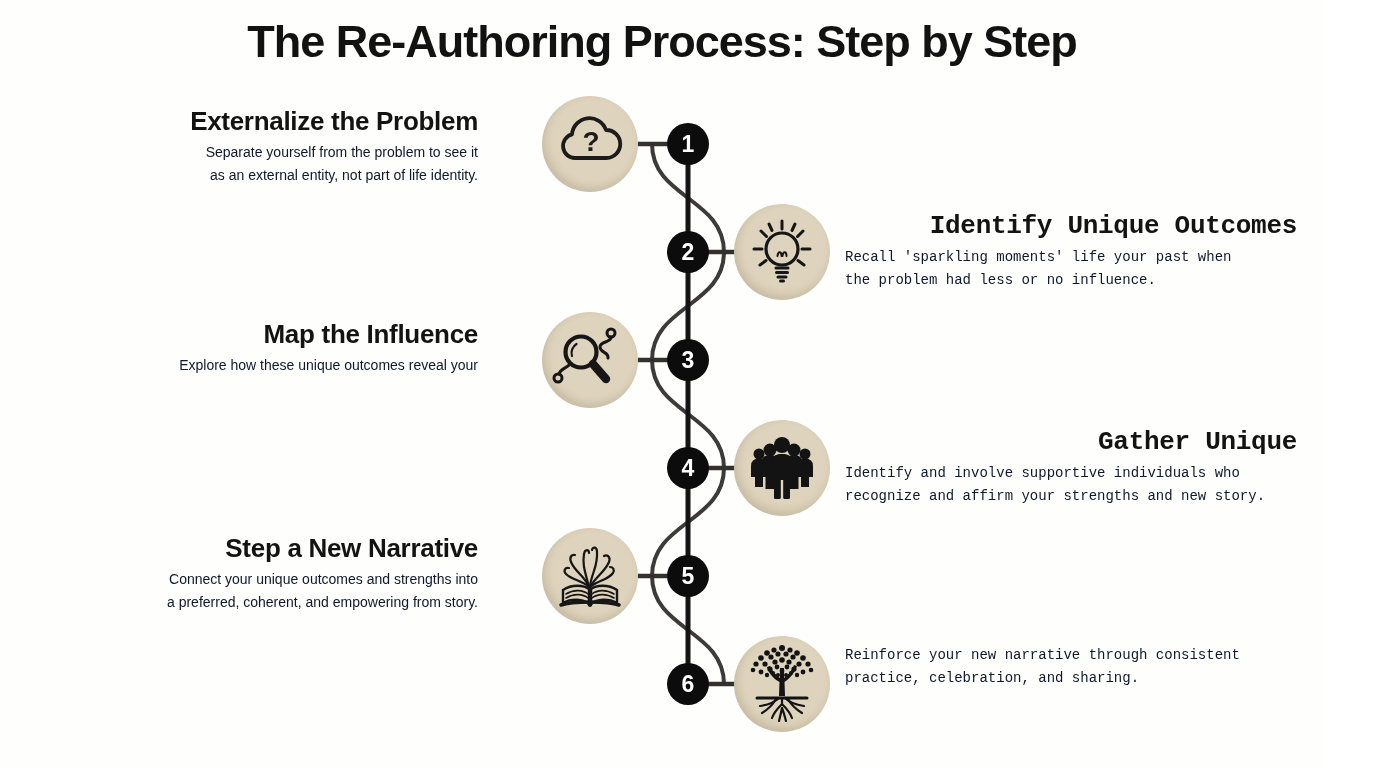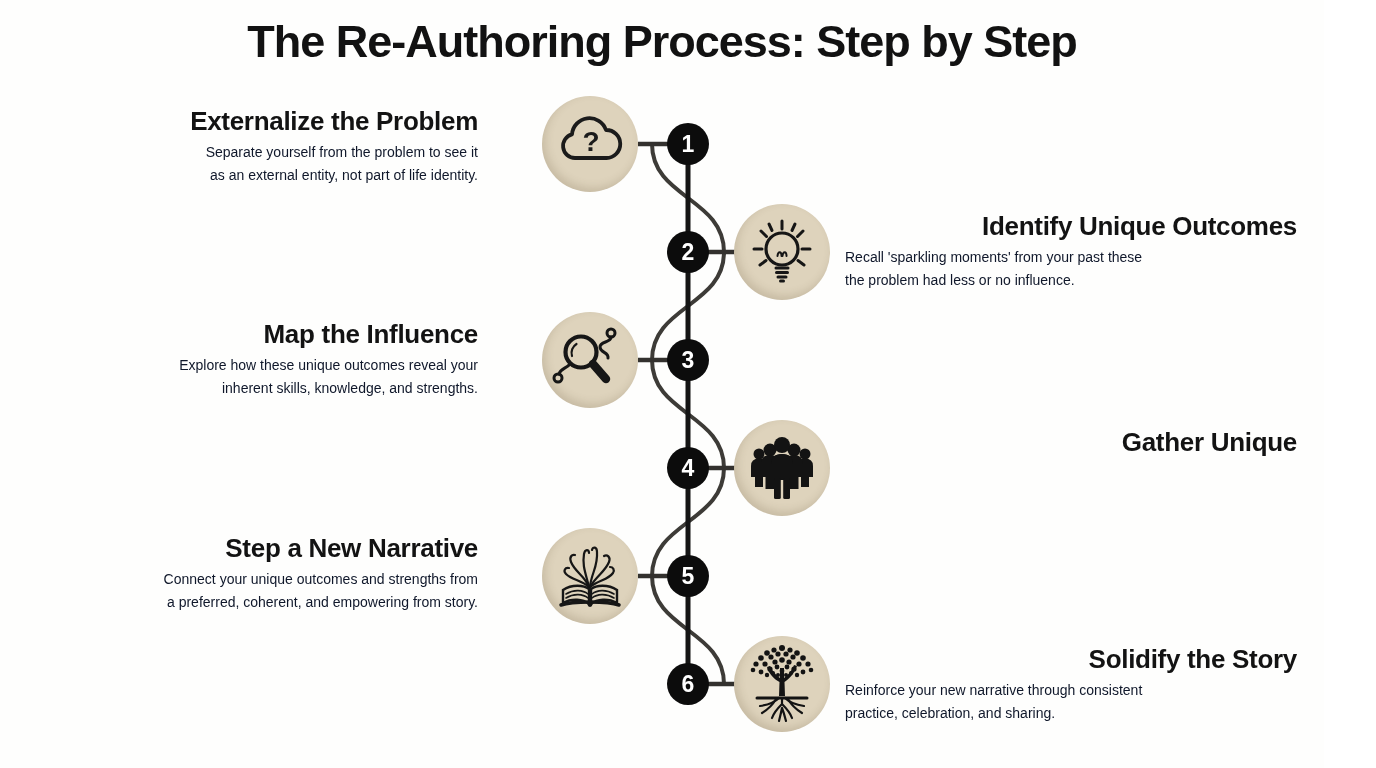--- a/index.html
+++ b/index.html
@@ -23,21 +23,21 @@
   }
   .icon-circle{
     position:absolute;width:96px;height:96px;border-radius:50%;
     background:#ded3bc;z-index:2;
     box-shadow:inset 3px -4px 8px rgba(97,80,48,0.18);
     display:flex;align-items:center;justify-content:center;
   }
   .icon-circle svg{display:block;}
   .step-text{position:absolute;width:452px;z-index:2;}
   .step-text.left{text-align:right;}
-  .step-text.right{text-align:left;}
+  .step-text.right{text-align:left;font-family:Liberation Mono, monospace;}
   .step-title{font-size:26px;font-weight:bold;letter-spacing:-0.3px;color:#131313;margin:0 0 5px 0;line-height:30px;text-align:right;}
   .step-desc{font-size:14px;line-height:23px;color:#0f172a;}
   .step-desc .ln{white-space:nowrap;}
   
   #text-1{right:846px;top:106px;} #text-3{right:846px;top:319px;} #text-5{right:846px;top:533px;}
   #text-2{left:845px;top:211px;}  #text-4{left:845px;top:427px;}  #text-6{left:845px;top:644px;}
   #icon-1{left:542px;top:96px;}   #icon-3{left:542px;top:312px;}  #icon-5{left:542px;top:528px;}
   #icon-2{left:734px;top:204px;}  #icon-4{left:734px;top:420px;}  #icon-6{left:734px;top:636px;}
   #badge-1{left:667px;top:123px;} #badge-2{left:667px;top:231px;} #badge-3{left:667px;top:339px;}
   #badge-4{left:667px;top:447px;} #badge-5{left:667px;top:555px;} #badge-6{left:667px;top:663px;}
@@ -75,21 +75,21 @@
       <text x="49" y="55" font-size="28" font-weight="bold" text-anchor="middle" fill="#1b1b1b">?</text>
     </svg>
   </div>
   <div class="badge" id="badge-1">
     <span>1</span>
   </div>
 
   <div class="step-text right" id="text-2">
     <h2 class="step-title">Identify Unique Outcomes</h2>
     <div class="step-desc">
-      <div class="ln">Recall 'sparkling moments' from your past these</div>
+      <div class="ln">Recall 'sparkling moments' life your past when</div>
       <div class="ln">the problem had less or no influence.</div>
     </div>
   </div>
   <div class="icon-circle" id="icon-2">
     <svg width="96" height="96" viewBox="0 0 96 96" fill="none" stroke="#161616" stroke-linecap="round">
       <circle cx="48" cy="45" r="16" stroke-width="3.2"></circle>
       <path d="M43.5 52 c0.5 -5 4 -5 4 0 M48.5 52 c0.5 -5 4 -5 4 0" stroke-width="2"></path>
       <path d="M42 64 h12 M42.5 68.5 h11 M44 73 h8 M46.5 77 h3" stroke-width="3"></path>
       <path d="M48 17 v8" stroke-width="3"></path>
       <path d="M35 20 l3 6.5 M61 20 l-3 6.5" stroke-width="3"></path>
@@ -99,40 +99,43 @@
     </svg>
   </div>
   <div class="badge" id="badge-2">
     <span>2</span>
   </div>
 
   <div class="step-text left" id="text-3">
     <h2 class="step-title">Map the Influence</h2>
     <div class="step-desc">
       <div class="ln">Explore how these unique outcomes reveal your</div>
-      <div class="ln">inherent skills, knowledge, and strengths.</div>
     </div>
   </div>
   <div class="icon-circle" id="icon-3">
     <svg width="96" height="96" viewBox="0 0 96 96" fill="none" stroke="#161616" stroke-linecap="round">
       <circle cx="69" cy="21" r="4" stroke-width="3"></circle>
       <path d="M69 25 c0 6 -11 4 -11 10 c0 6 9 5 8 11" stroke-width="3"></path>
       <path d="M28 52 c-4 5 -9 4 -11 10" stroke-width="3"></path>
       <circle cx="16" cy="66" r="4" stroke-width="3"></circle>
       <circle cx="39" cy="40" r="15.5" stroke-width="4.2"></circle>
       <path d="M30 44 a10.5 10.5 0 0 1 4.5 -12" stroke-width="2.2"></path>
       <path d="M51 52 L64 67" stroke-width="8.5"></path>
     </svg>
   </div>
   <div class="badge" id="badge-3">
     <span>3</span>
   </div>
 
   <div class="step-text right" id="text-4">
     <h2 class="step-title">Gather Unique</h2>
+    <div class="step-desc">
+      <div class="ln">Identify and involve supportive individuals who</div>
+      <div class="ln">recognize and affirm your strengths and new story.</div>
+    </div>
   </div>
   <div class="icon-circle" id="icon-4">
     <svg width="96" height="96" viewBox="0 0 96 96" fill="#131313">
       <circle cx="25" cy="34" r="5.5"></circle>
       <path d="M17 46 q0 -7.5 8 -7.5 q8 0 8 7.5 v11 h-4 v10 h-8 v-10 h-4 z"></path>
       <circle cx="71" cy="34" r="5.5"></circle>
       <path d="M63 46 q0 -7.5 8 -7.5 q8 0 8 7.5 v11 h-4 v10 h-8 v-10 h-4 z"></path>
       <circle cx="36" cy="30" r="6.5"></circle>
       <path d="M27 44 q0 -9 9 -9 q9 0 9 9 v13 h-4.5 v12 h-9 v-12 h-4.5 z"></path>
       <circle cx="60" cy="30" r="6.5"></circle>
@@ -144,21 +147,21 @@
       <rect x="49.2" y="58" width="6.8" height="21" rx="1.5"></rect>
     </svg>
   </div>
   <div class="badge" id="badge-4">
     <span>4</span>
   </div>
 
   <div class="step-text left" id="text-5">
     <h2 class="step-title">Step a New Narrative</h2>
     <div class="step-desc">
-      <div class="ln">Connect your unique outcomes and strengths from</div>
+      <div class="ln">Connect your unique outcomes and strengths into</div>
       <div class="ln">a preferred, coherent, and empowering from story.</div>
     </div>
   </div>
   <div class="icon-circle" id="icon-5">
     <svg width="96" height="96" viewBox="0 0 96 96" fill="none" stroke="#161616" stroke-linecap="round">
       <path d="M47 59 C43 48 33 44 29 34 c-2 -5 1 -8 4 -7" stroke-width="2.2"></path>
       <path d="M47 59 C44 46 40 38 42 26 c1 -5 5 -5 5 -1" stroke-width="2.2"></path>
       <path d="M48 58 C50 44 56 38 55 24 c0 -5 -4 -6 -5 -2" stroke-width="2.2"></path>
       <path d="M48 59 C54 48 63 44 67 34 c2 -5 -2 -8 -5 -6" stroke-width="2.2"></path>
       <path d="M47 59 C39 52 30 52 24 46 c-3 -3 -1 -7 3 -6" stroke-width="2.2"></path>
@@ -169,21 +172,20 @@
       <path d="M72 66 C64 61 55 62 50 66 M72 70 C64 65 55 66 50 70" stroke-width="1.6"></path>
       <path d="M19 77 C30 73 66 73 77 77" stroke-width="3.5"></path>
       <circle cx="48" cy="76.5" r="2.4" fill="#161616" stroke="none"></circle>
     </svg>
   </div>
   <div class="badge" id="badge-5">
     <span>5</span>
   </div>
 
   <div class="step-text right" id="text-6">
-    <h2 class="step-title">Solidify the Story</h2>
     <div class="step-desc">
       <div class="ln">Reinforce your new narrative through consistent</div>
       <div class="ln">practice, celebration, and sharing.</div>
     </div>
   </div>
   <div class="icon-circle" id="icon-6">
     <svg width="96" height="96" viewBox="0 0 96 96">
       <g fill="#131313">
         <circle cx="48" cy="12" r="3"></circle>
           <circle cx="40" cy="14" r="2.6"></circle>

